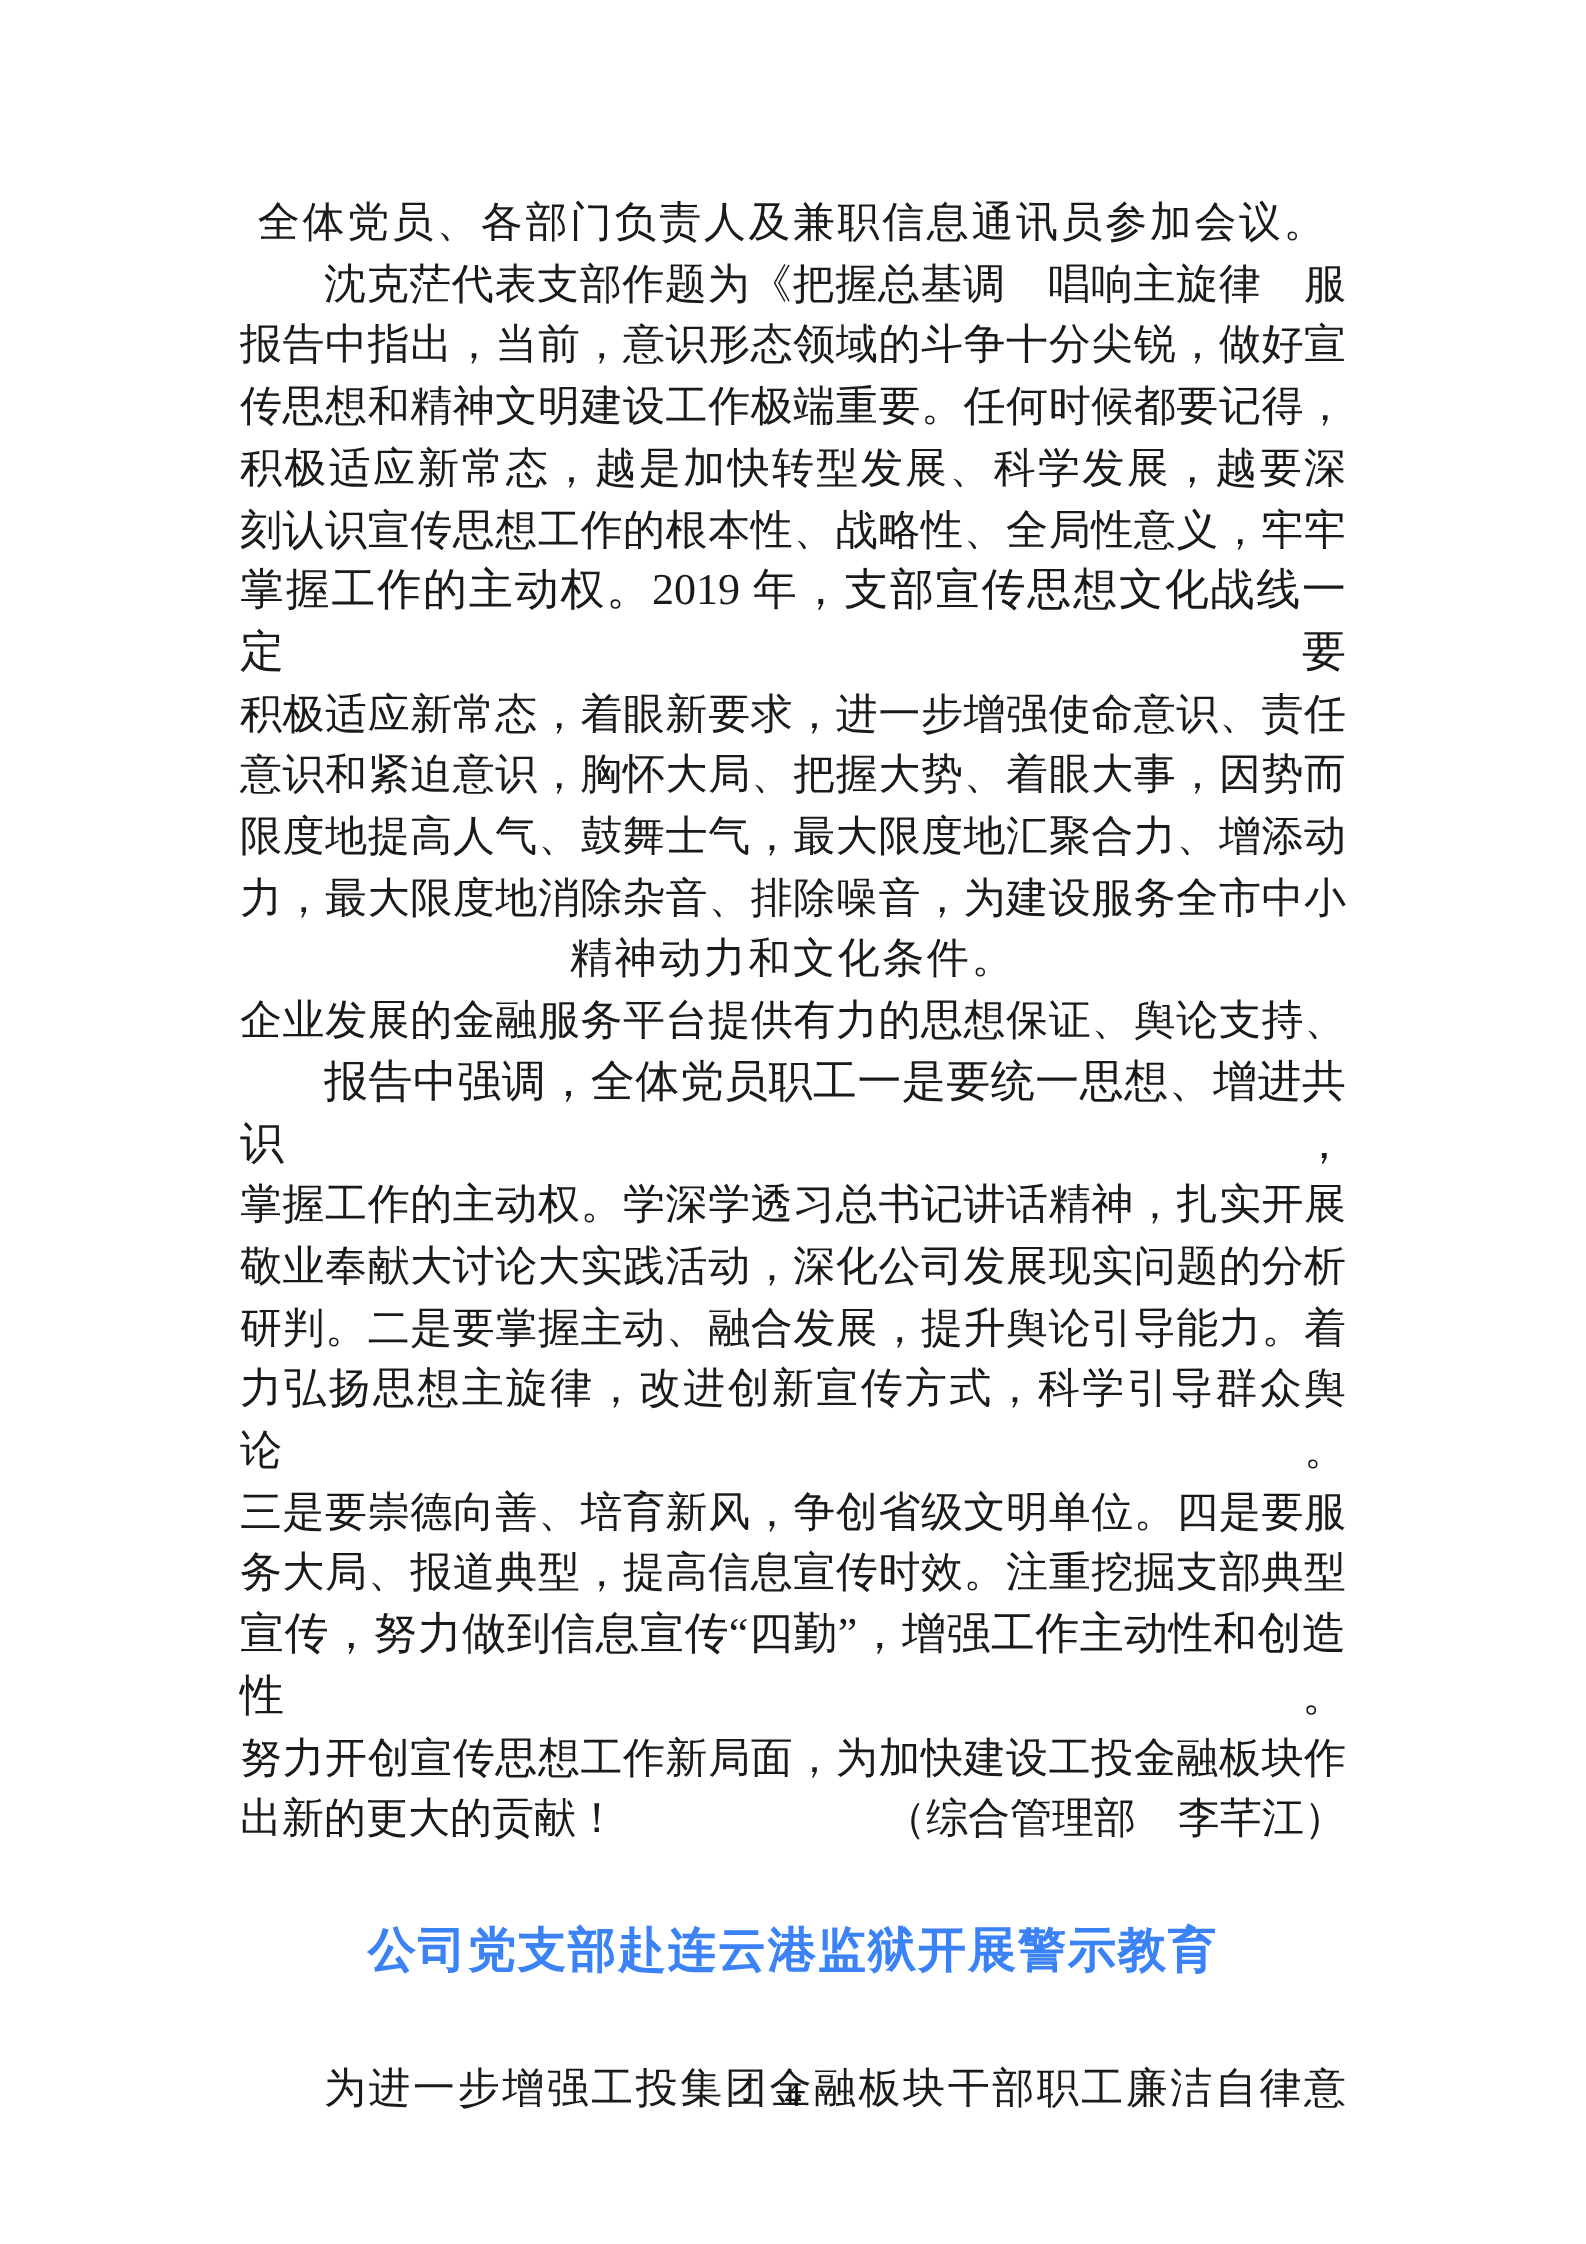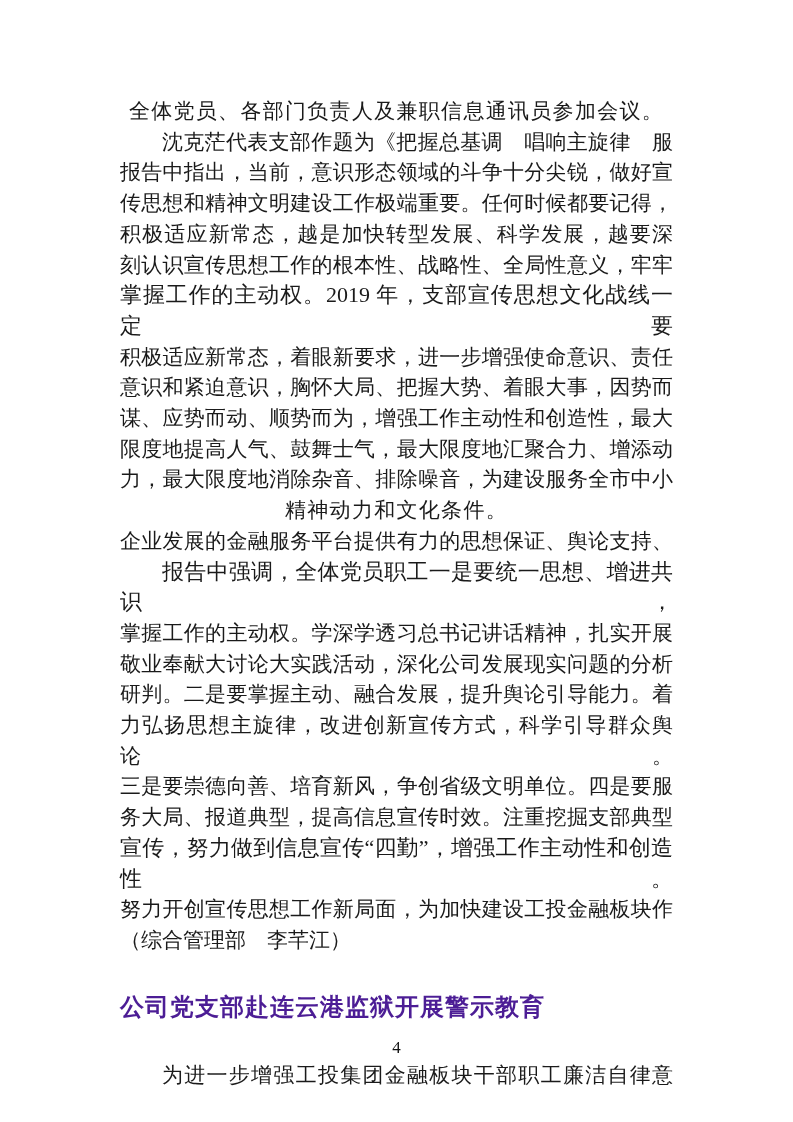--- a/index.html
+++ b/index.html
@@ -21,21 +21,21 @@
   .tight{ font-size:22px; }
   .end-line{ text-align:center; letter-spacing:1.3px; }
   .sig-row{
     display:flex;justify-content:space-between;
     font-size:21px;line-height:30.7px;
   }
   .article-title{
     margin:34px 0 0 0;
     font-family:"Liberation Sans","DejaVu Sans",sans-serif;
     font-weight:bold;font-size:24px;line-height:34px;
-    letter-spacing:1px;text-align:left;color:#4c1d95;
+    letter-spacing:1px;text-align:center;color:#3b82f6;
   }
   .para4{ margin-top:36px; }
   .page-num{
     position:absolute;top:1038px;left:0;width:793px;
     text-align:center;font-size:17px;line-height:20px;
     font-family:"Liberation Serif","DejaVu Serif",serif;color:#111;
   }
 </style>
 </head>
 <body>
@@ -45,37 +45,37 @@
   <div class="line end-line">全体党员、各部门负责人及兼职信息通讯员参加会议。</div>
 
   <div class="line j ind">沈克茫代表支部作题为《把握总基调　唱响主旋律　服</div>
   <div class="line j">报告中指出，当前，意识形态领域的斗争十分尖锐，做好宣</div>
   <div class="line j">传思想和精神文明建设工作极端重要。任何时候都要记得，</div>
   <div class="line j">积极适应新常态，越是加快转型发展、科学发展，越要深</div>
   <div class="line j">刻认识宣传思想工作的根本性、战略性、全局性意义，牢牢</div>
   <div class="line j tight">掌握工作的主动权。2019 年，支部宣传思想文化战线一定要</div>
   <div class="line j">积极适应新常态，着眼新要求，进一步增强使命意识、责任</div>
   <div class="line j">意识和紧迫意识，胸怀大局、把握大势、着眼大事，因势而</div>
-  <div class="line j">谋、应势而动、顺势而为，增强工作主动性和创造性，最大</div>
   <div class="line j">限度地提高人气、鼓舞士气，最大限度地汇聚合力、增添动</div>
   <div class="line j">力，最大限度地消除杂音、排除噪音，为建设服务全市中小</div>
   <div class="line end-line">精神动力和文化条件。</div>
   <div class="line j">企业发展的金融服务平台提供有力的思想保证、舆论支持、</div>
 
   <div class="line j ind tight">报告中强调，全体党员职工一是要统一思想、增进共识，</div>
   <div class="line j">掌握工作的主动权。学深学透习总书记讲话精神，扎实开展</div>
   <div class="line j">敬业奉献大讨论大实践活动，深化公司发展现实问题的分析</div>
   <div class="line j">研判。二是要掌握主动、融合发展，提升舆论引导能力。着</div>
   <div class="line j">力弘扬思想主旋律，改进创新宣传方式，科学引导群众舆论。</div>
   <div class="line j">三是要崇德向善、培育新风，争创省级文明单位。四是要服</div>
   <div class="line j">务大局、报道典型，提高信息宣传时效。注重挖掘支部典型</div>
   <div class="line j tight">宣传，努力做到信息宣传“四勤”，增强工作主动性和创造性。</div>
   <div class="line j">努力开创宣传思想工作新局面，为加快建设工投金融板块作</div>
 
   <div class="sig-row">
+    <span>出新的更大的贡献！</span>
     <span>（综合管理部　李芊江）</span>
   </div>
 
   <h2 class="article-title">公司党支部赴连云港监狱开展警示教育</h2>
 
   <div class="para4">
     <div class="line j ind">为进一步增强工投集团金融板块干部职工廉洁自律意</div>
   </div>
 
 </div>

